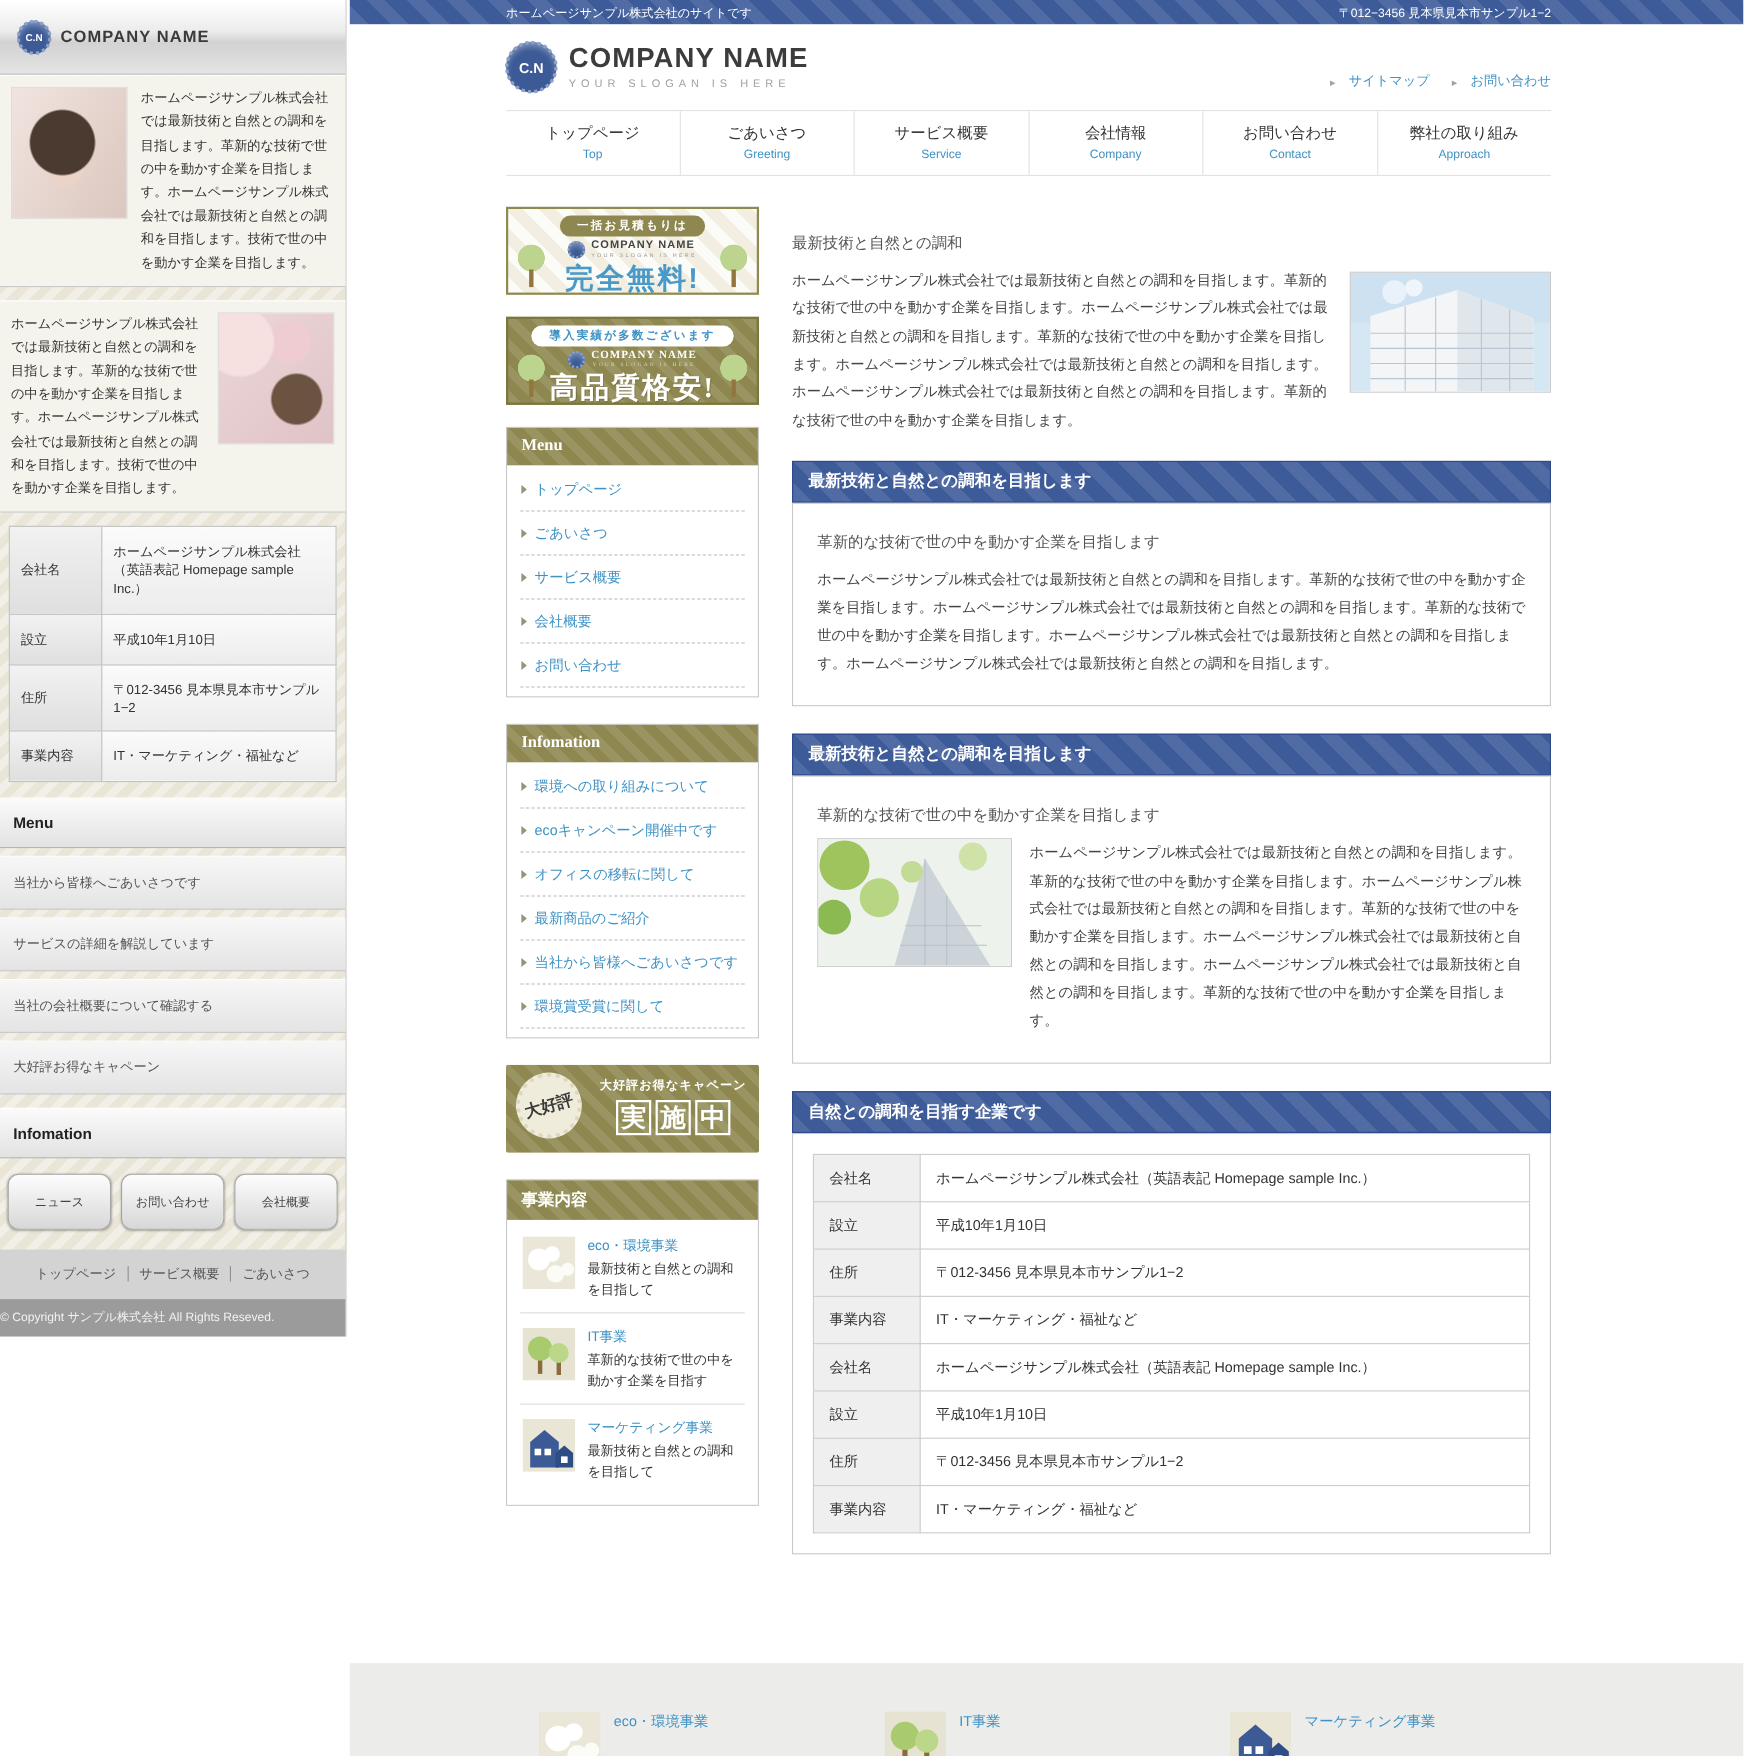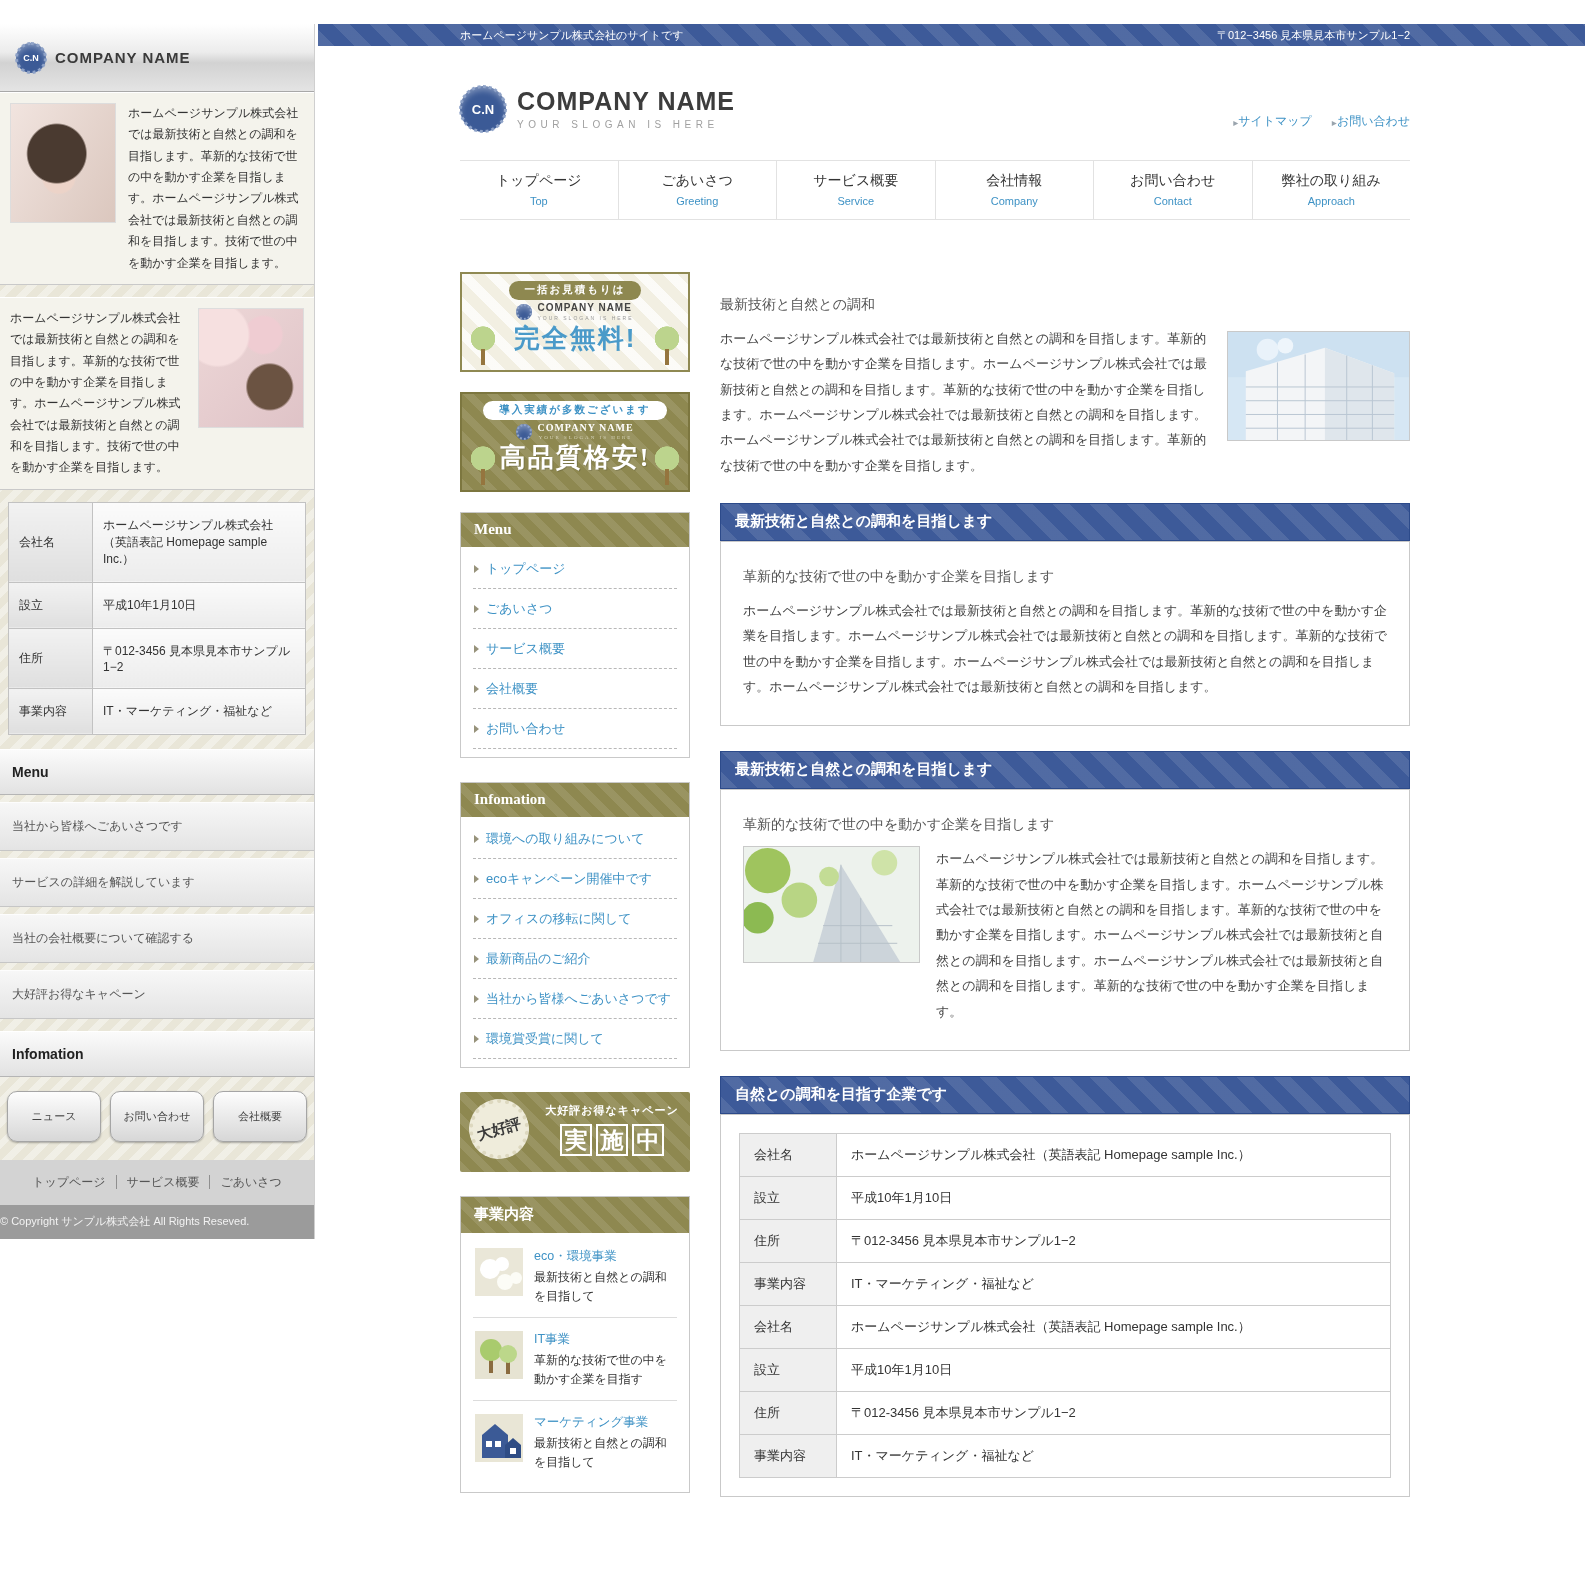--- a/index.html
+++ b/index.html
@@ -48,49 +48,49 @@
   .sb-btns { display:flex; gap:9px; padding:14px 7px 18px; }
   .sb-btn { flex:1; text-align:center; font-size:11px; color:#444; padding:17px 0; border:1px solid #a5a5a5;
     border-radius:10px; background:linear-gradient(#fdfdfd,#d7d7d7); box-shadow:0 1px 2px rgba(0,0,0,.3); cursor:pointer; }
   .sb-foot { background:#d3d3d3; text-align:center; padding:14px 0; font-size:12px; color:#555; }
   .sb-foot span { padding:0 10px; cursor:pointer; }
   .sb-foot span + span { border-left:1px solid #8f8f8f; }
   .sb-copy { background:#9b9b9b; color:#f2f2f2; text-align:left; font-size:11px; padding:9px 0 10px; }
 
   
   .main { margin-left:318px; }
-  .inner { width:950px; margin-left:142px;margin-top:24px; }
+  .inner { width:950px; margin-left:142px; }
   .stripes-blue { background-color:#3d5a99;
     background-image:repeating-linear-gradient(45deg, rgba(255,255,255,.10) 0 12px, transparent 12px 26px); }
   .stripes-olive { background-color:#8e8850;
     background-image:repeating-linear-gradient(45deg, rgba(255,255,255,.10) 0 8px, transparent 8px 17px);font-family:Liberation Serif, serif; }
   .topbar { height:22px; color:#fff; font-size:11px; }
   .topbar .inner { display:flex; justify-content:space-between; align-items:center; height:22px; }
 
   .hdr { padding:16px 0 4px; }
   .hdr .inner { display:flex; justify-content:space-between; align-items:flex-end; }
   .logo { display:flex; align-items:center; gap:11px; }
   .logo-name { font-size:25px; font-weight:bold; color:#3c3c3c; letter-spacing:1px; line-height:1.1; }
   .logo-slogan { font-size:10px; color:#a0a0a0; letter-spacing:4.5px; margin-top:3px; }
   .utility { display:flex; gap:20px; font-size:12px; margin-bottom:2px; }
-  .utility a { color:#3e92c5; display:flex; align-items:center; gap:0; }
+  .utility a { color:#3e92c5; display:flex; align-items:center; gap:12px; }
   .arr::before { content:"▸"; color:#9aa4ad; font-size:10px; }
 
   .nav { display:flex; border-top:1px solid #e2e2e2; border-bottom:1px solid #e2e2e2; margin-top:12px; }
   .nav-item { flex:1; text-align:center; padding:11px 0 12px; border-left:1px solid #e2e2e2; cursor:pointer; }
   .nav-item:first-child { border-left:none; }
   .nav-jp { font-size:14px; color:#333; }
   .nav-en { font-size:11px; color:#3e92c5; margin-top:5px; }
 
   .content { display:flex; gap:30px; padding-top:28px; }
   .aside { width:230px; flex:none; }
   .maincol { flex:1; min-width:0; }
 
   
-  .bn { position:relative; border:2px solid #8f8952; height:100px; text-align:center; padding-top:5px; margin-bottom:20px; }
+  .bn { position:relative; border:2px solid #8f8952; height:80px; text-align:center; padding-top:5px; margin-bottom:20px; }
   .bn1 { background-color:#f2efe2;
     background-image:repeating-linear-gradient(45deg, rgba(255,255,255,.75) 0 10px, transparent 10px 21px); }
   .bn2 { border-color:#7c763f; }
   .bn-pill { display:inline-block; padding:2px 16px 3px; border-radius:10px; font-size:10.5px; font-weight:bold; letter-spacing:2px; }
   .bn1 .bn-pill { background:#8e8850; color:#fff; }
   .bn2 .bn-pill { background:#fff; color:#3e92c5; }
   .bn-logo { display:flex; justify-content:center; align-items:center; gap:5px; margin-top:3px; }
   .bn-logo-name { font-size:10px; font-weight:bold; letter-spacing:1px; line-height:1; text-align:left; }
   .bn1 .bn-logo-name { color:#444; }
   .bn2 .bn-logo-name { color:#fff; }

